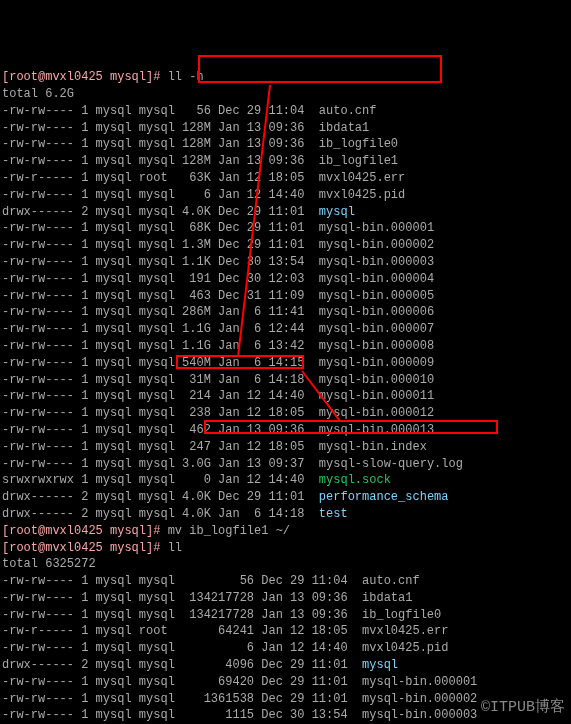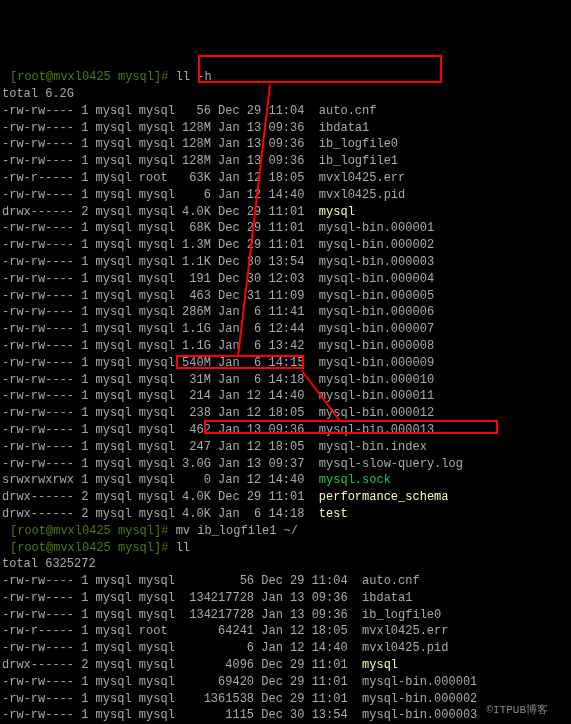--- a/index.html
+++ b/index.html
@@ -9,46 +9,46 @@
       font-family: "Courier New", monospace;
       font-size: 12px;
       line-height: 1.4;
       width: 571px;
       height: 724px;
       overflow: hidden;
       position: relative;
       white-space: pre;
     }
     .term { padding: 2px; }
-    .white { color: #4d7c0f; margin-left: 8px; }
+    .white { color: #fca5a5; }
     .gray { color: #aaa; }
-    .blue { color: #fef9c3; }
+    .blue { color: #7dd3fc; }
     .magenta { color: #22c55e; }
     .line { display: block; }
     
     .red-box {
       position: absolute;
       border: 2px solid #ff0000;
       background: transparent;
       pointer-events: none;
     }
     .red-line {
       position: absolute;
       background: #ff0000;
       height: 2px;
       transform-origin: left center;
       pointer-events: none;
     }
     
     .watermark {
       position: absolute;
       bottom: 6px;
-      right: 23px;
+      right: 6px;
       color: #888;
-      font-size: 11px;
+      font-size: 15px;
     }
   </style>
 </head>
 <body>
 
 
 
 <div class="term" id="term"><span class="line"><span class="white">[root@mvxl0425 mysql]# </span><span class="gray">ll -h</span></span><span class="line gray">total 6.2G</span><span class="line"><span class="gray">-rw-rw---- 1 mysql mysql   56 Dec 29 11:04  </span><span class="gray">auto.cnf</span></span><span class="line"><span class="gray">-rw-rw---- 1 mysql mysql 128M Jan 13 09:36  </span><span class="gray">ibdata1</span></span><span class="line"><span class="gray">-rw-rw---- 1 mysql mysql 128M Jan 13 09:36  </span><span class="gray">ib_logfile0</span></span><span class="line"><span class="gray">-rw-rw---- 1 mysql mysql 128M Jan 13 09:36  </span><span class="gray">ib_logfile1</span></span><span class="line"><span class="gray">-rw-r----- 1 mysql root   63K Jan 12 18:05  </span><span class="gray">mvxl0425.err</span></span><span class="line"><span class="gray">-rw-rw---- 1 mysql mysql    6 Jan 12 14:40  </span><span class="gray">mvxl0425.pid</span></span><span class="line"><span class="gray">drwx------ 2 mysql mysql 4.0K Dec 29 11:01  </span><span class="blue">mysql</span></span><span class="line"><span class="gray">-rw-rw---- 1 mysql mysql  68K Dec 29 11:01  </span><span class="gray">mysql-bin.000001</span></span><span class="line"><span class="gray">-rw-rw---- 1 mysql mysql 1.3M Dec 29 11:01  </span><span class="gray">mysql-bin.000002</span></span><span class="line"><span class="gray">-rw-rw---- 1 mysql mysql 1.1K Dec 30 13:54  </span><span class="gray">mysql-bin.000003</span></span><span class="line"><span class="gray">-rw-rw---- 1 mysql mysql  191 Dec 30 12:03  </span><span class="gray">mysql-bin.000004</span></span><span class="line"><span class="gray">-rw-rw---- 1 mysql mysql  463 Dec 31 11:09  </span><span class="gray">mysql-bin.000005</span></span><span class="line"><span class="gray">-rw-rw---- 1 mysql mysql 286M Jan  6 11:41  </span><span class="gray">mysql-bin.000006</span></span><span class="line"><span class="gray">-rw-rw---- 1 mysql mysql 1.1G Jan  6 12:44  </span><span class="gray">mysql-bin.000007</span></span><span class="line"><span class="gray">-rw-rw---- 1 mysql mysql 1.1G Jan  6 13:42  </span><span class="gray">mysql-bin.000008</span></span><span class="line"><span class="gray">-rw-rw---- 1 mysql mysql 540M Jan  6 14:15  </span><span class="gray">mysql-bin.000009</span></span><span class="line"><span class="gray">-rw-rw---- 1 mysql mysql  31M Jan  6 14:18  </span><span class="gray">mysql-bin.000010</span></span><span class="line"><span class="gray">-rw-rw---- 1 mysql mysql  214 Jan 12 14:40  </span><span class="gray">mysql-bin.000011</span></span><span class="line"><span class="gray">-rw-rw---- 1 mysql mysql  238 Jan 12 18:05  </span><span class="gray">mysql-bin.000012</span></span><span class="line"><span class="gray">-rw-rw---- 1 mysql mysql  462 Jan 13 09:36  </span><span class="gray">mysql-bin.000013</span></span><span class="line"><span class="gray">-rw-rw---- 1 mysql mysql  247 Jan 12 18:05  </span><span class="gray">mysql-bin.index</span></span><span class="line"><span class="gray">-rw-rw---- 1 mysql mysql 3.0G Jan 13 09:37  </span><span class="gray">mysql-slow-query.log</span></span><span class="line"><span class="gray">srwxrwxrwx 1 mysql mysql    0 Jan 12 14:40  </span><span class="magenta">mysql.sock</span></span><span class="line"><span class="gray">drwx------ 2 mysql mysql 4.0K Dec 29 11:01  </span><span class="blue">performance_schema</span></span><span class="line"><span class="gray">drwx------ 2 mysql mysql 4.0K Jan  6 14:18  </span><span class="blue">test</span></span><span class="line"><span class="white">[root@mvxl0425 mysql]# </span><span class="gray">mv ib_logfile1 ~/</span></span><span class="line"><span class="white">[root@mvxl0425 mysql]# </span><span class="gray">ll</span></span><span class="line gray">total 6325272</span><span class="line"><span class="gray">-rw-rw---- 1 mysql mysql         56 Dec 29 11:04  </span><span class="gray">auto.cnf</span></span><span class="line"><span class="gray">-rw-rw---- 1 mysql mysql  134217728 Jan 13 09:36  </span><span class="gray">ibdata1</span></span><span class="line"><span class="gray">-rw-rw---- 1 mysql mysql  134217728 Jan 13 09:36  </span><span class="gray">ib_logfile0</span></span><span class="line"><span class="gray">-rw-r----- 1 mysql root       64241 Jan 12 18:05  </span><span class="gray">mvxl0425.err</span></span><span class="line"><span class="gray">-rw-rw---- 1 mysql mysql          6 Jan 12 14:40  </span><span class="gray">mvxl0425.pid</span></span><span class="line"><span class="gray">drwx------ 2 mysql mysql       4096 Dec 29 11:01  </span><span class="blue">mysql</span></span><span class="line"><span class="gray">-rw-rw---- 1 mysql mysql      69420 Dec 29 11:01  </span><span class="gray">mysql-bin.000001</span></span><span class="line"><span class="gray">-rw-rw---- 1 mysql mysql    1361538 Dec 29 11:01  </span><span class="gray">mysql-bin.000002</span></span><span class="line"><span class="gray">-rw-rw---- 1 mysql mysql       1115 Dec 30 13:54  </span><span class="gray">mysql-bin.000003</span></span></div>
 
 <div class="red-box" id="box1" style="left: 198px; top: 55px; width: 244px; height: 28px;"></div>

